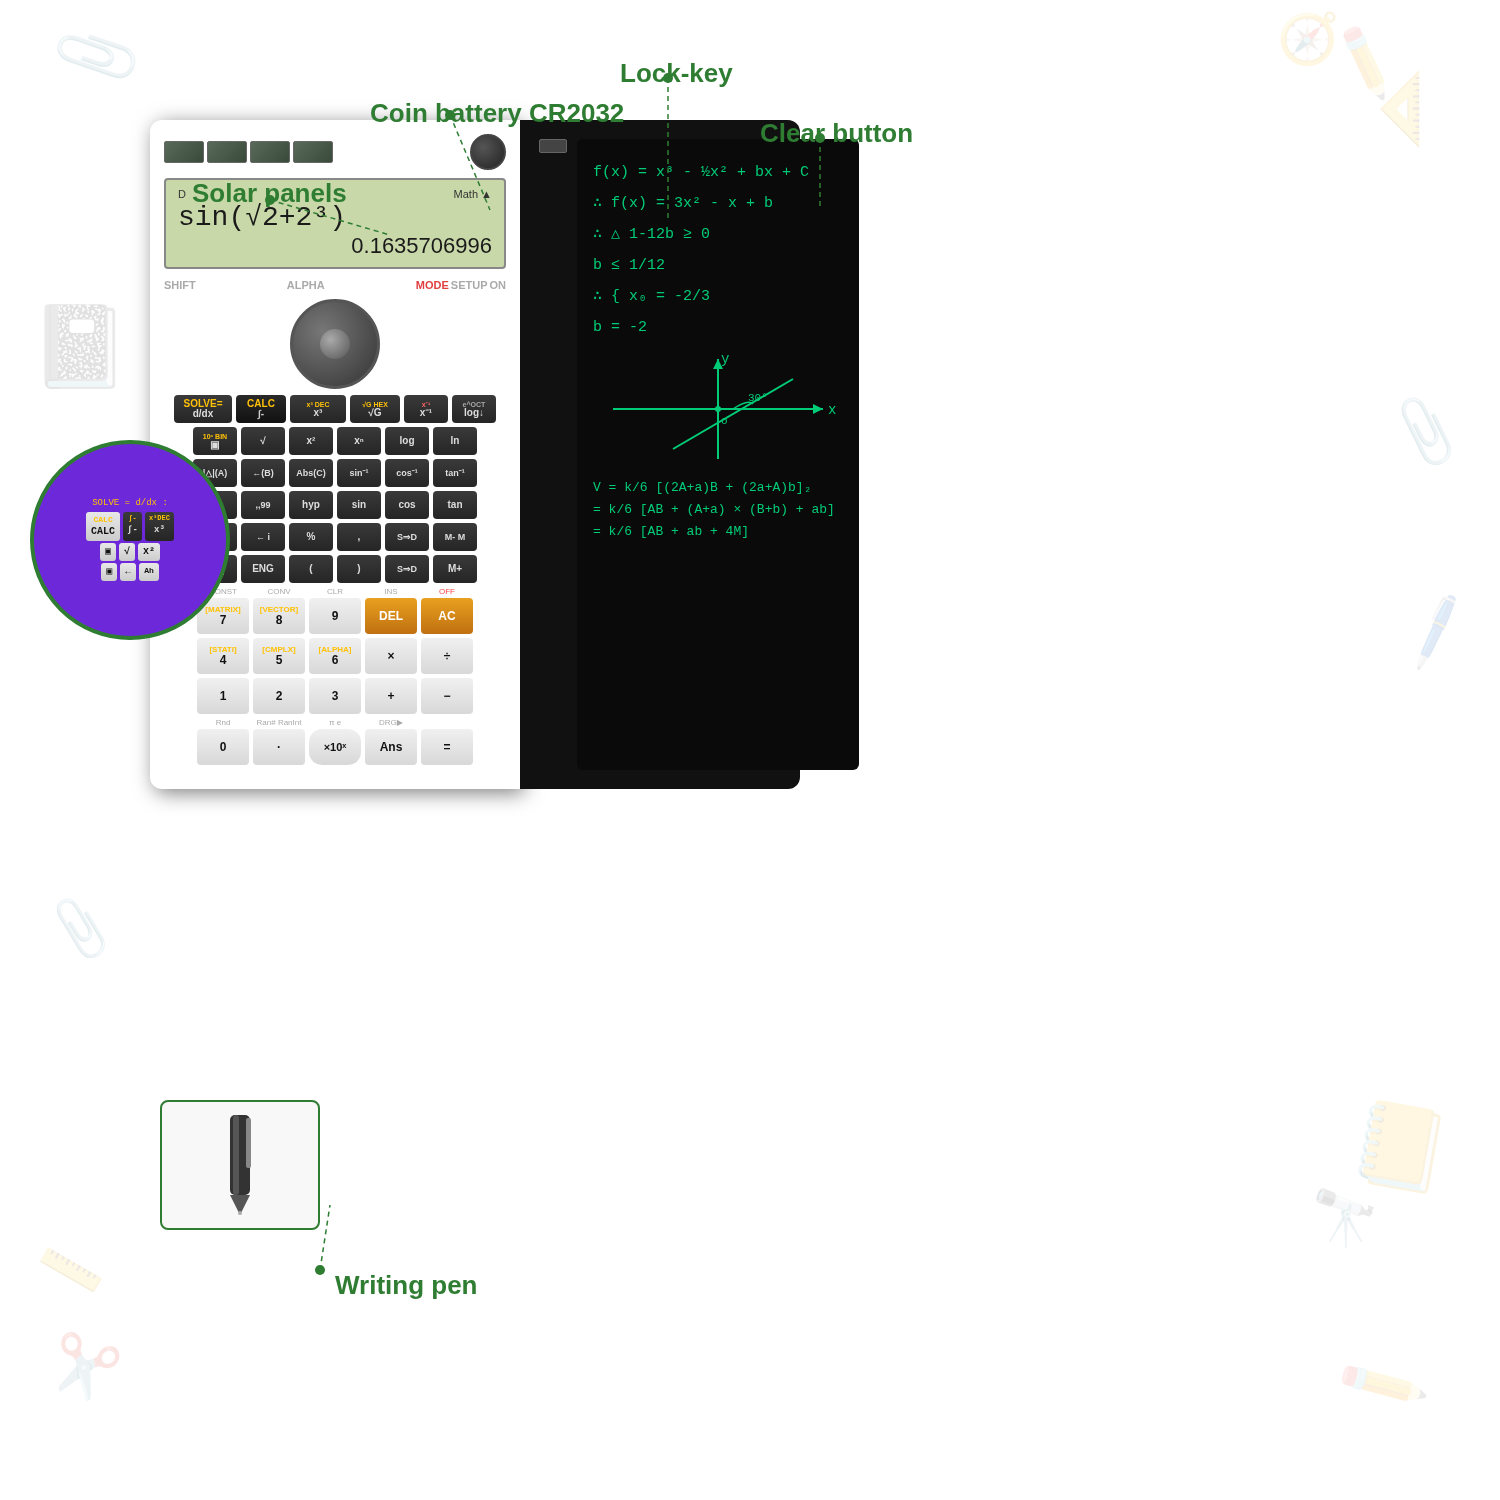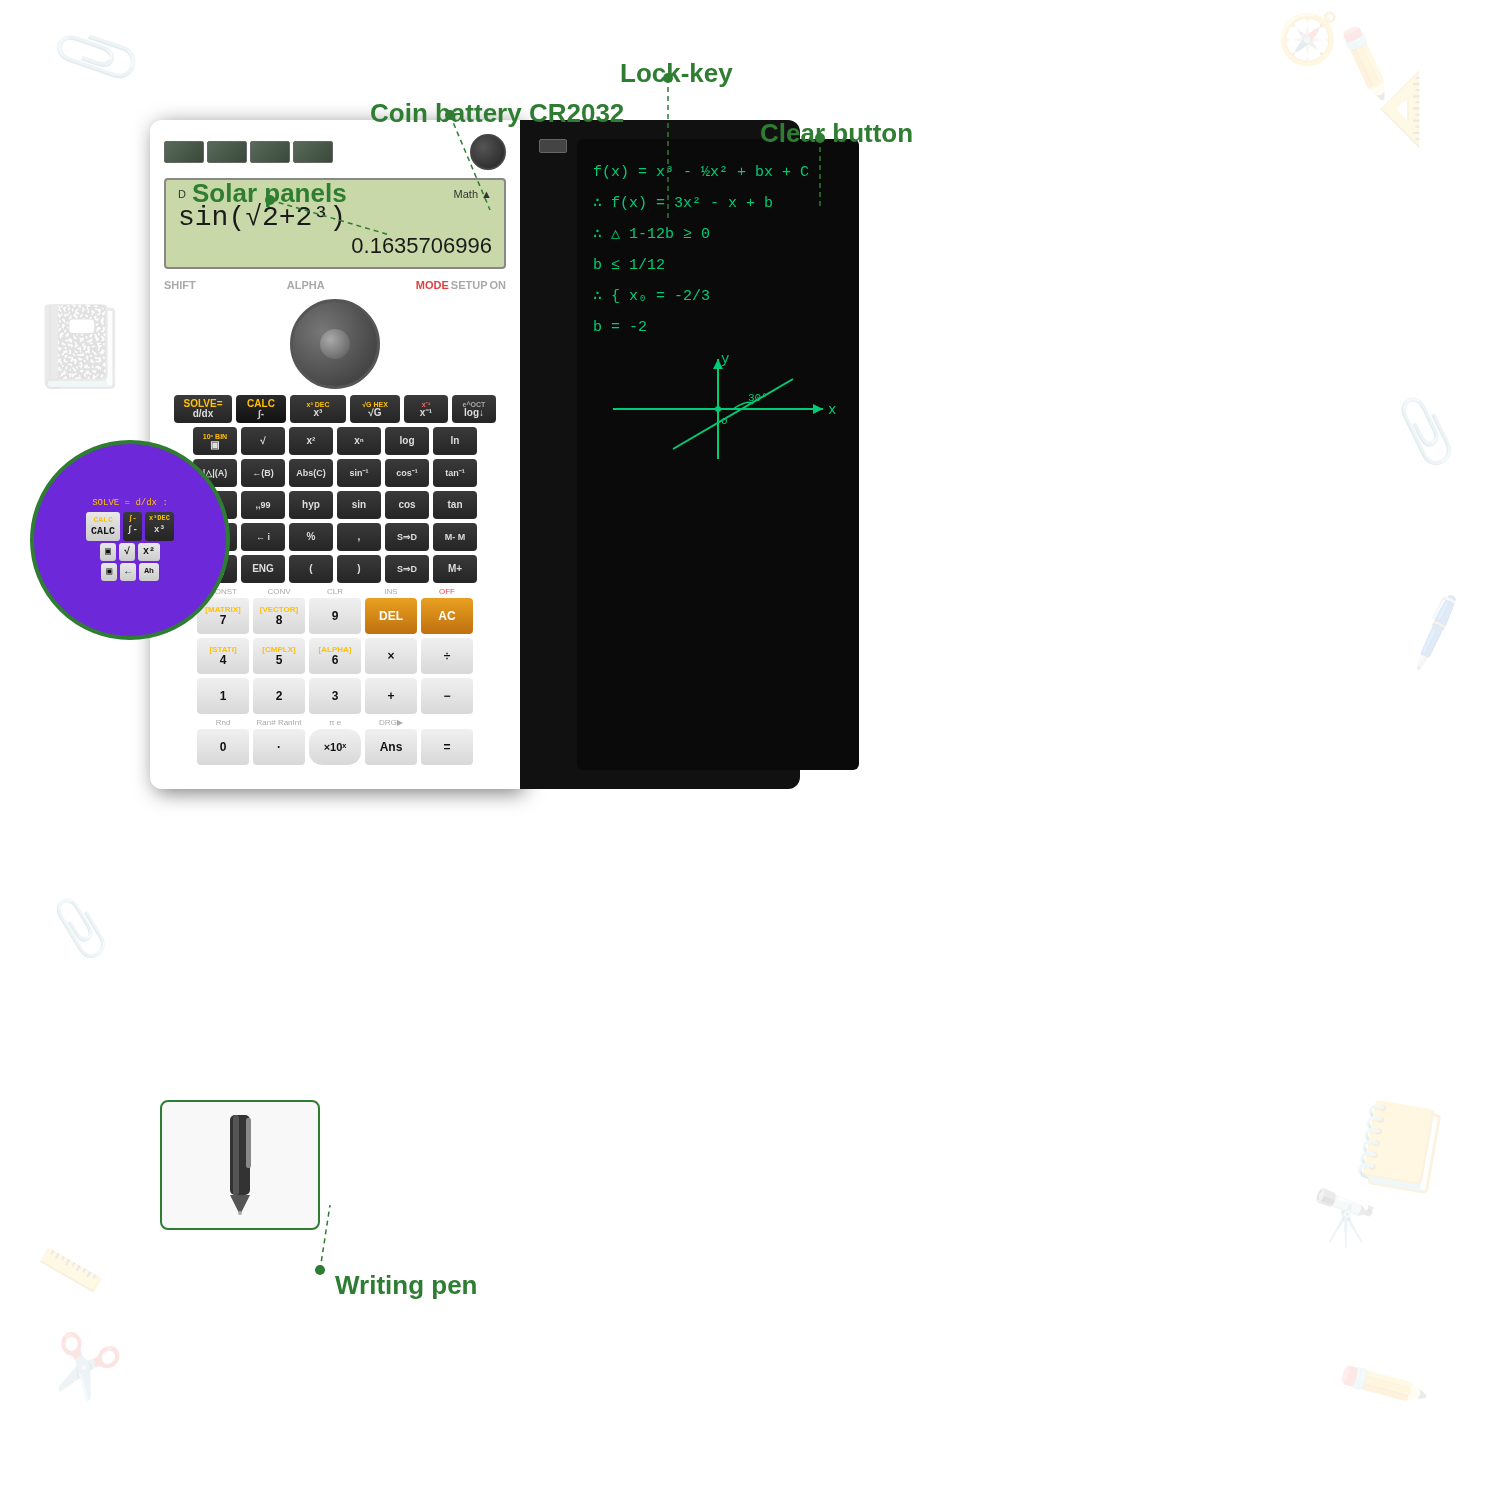--- a/index.html
+++ b/index.html
@@ -631,20 +631,25 @@
           <line x1="80" y1="100" x2="200" y2="30" stroke="#00cc77" stroke-width="2"></line>
 
           <path d="M 140 60 Q 155 50 160 55" stroke="#00cc77" stroke-width="1.5" fill="none"></path>
           <text x="155" y="52" fill="#00cc77" font-size="11">30°</text>
 
           <circle cx="125" cy="60" r="3" fill="#00cc77"></circle>
           <text x="128" y="75" fill="#00cc77" font-size="11">o</text>
         </svg>
       </div>
 
+      <div class="volume-formula">
+        <div>V = k/6 [(2A+a)B + (2a+A)b]₂</div>
+        <div>= k/6 [AB + (A+a) × (B+b) + ab]</div>
+        <div>= k/6 [AB + ab + 4M]</div>
+      </div>
     </div>
   </div>
 
 </div>
 
 <div class="magnify-circle">
   <div class="magnify-inner">
     <div style="font-size:9px;color:#ffc107;margin-bottom:3px;">SOLVE = d/dx :</div>
     <div class="magnify-key-row">
       <div class="m-key-white">

